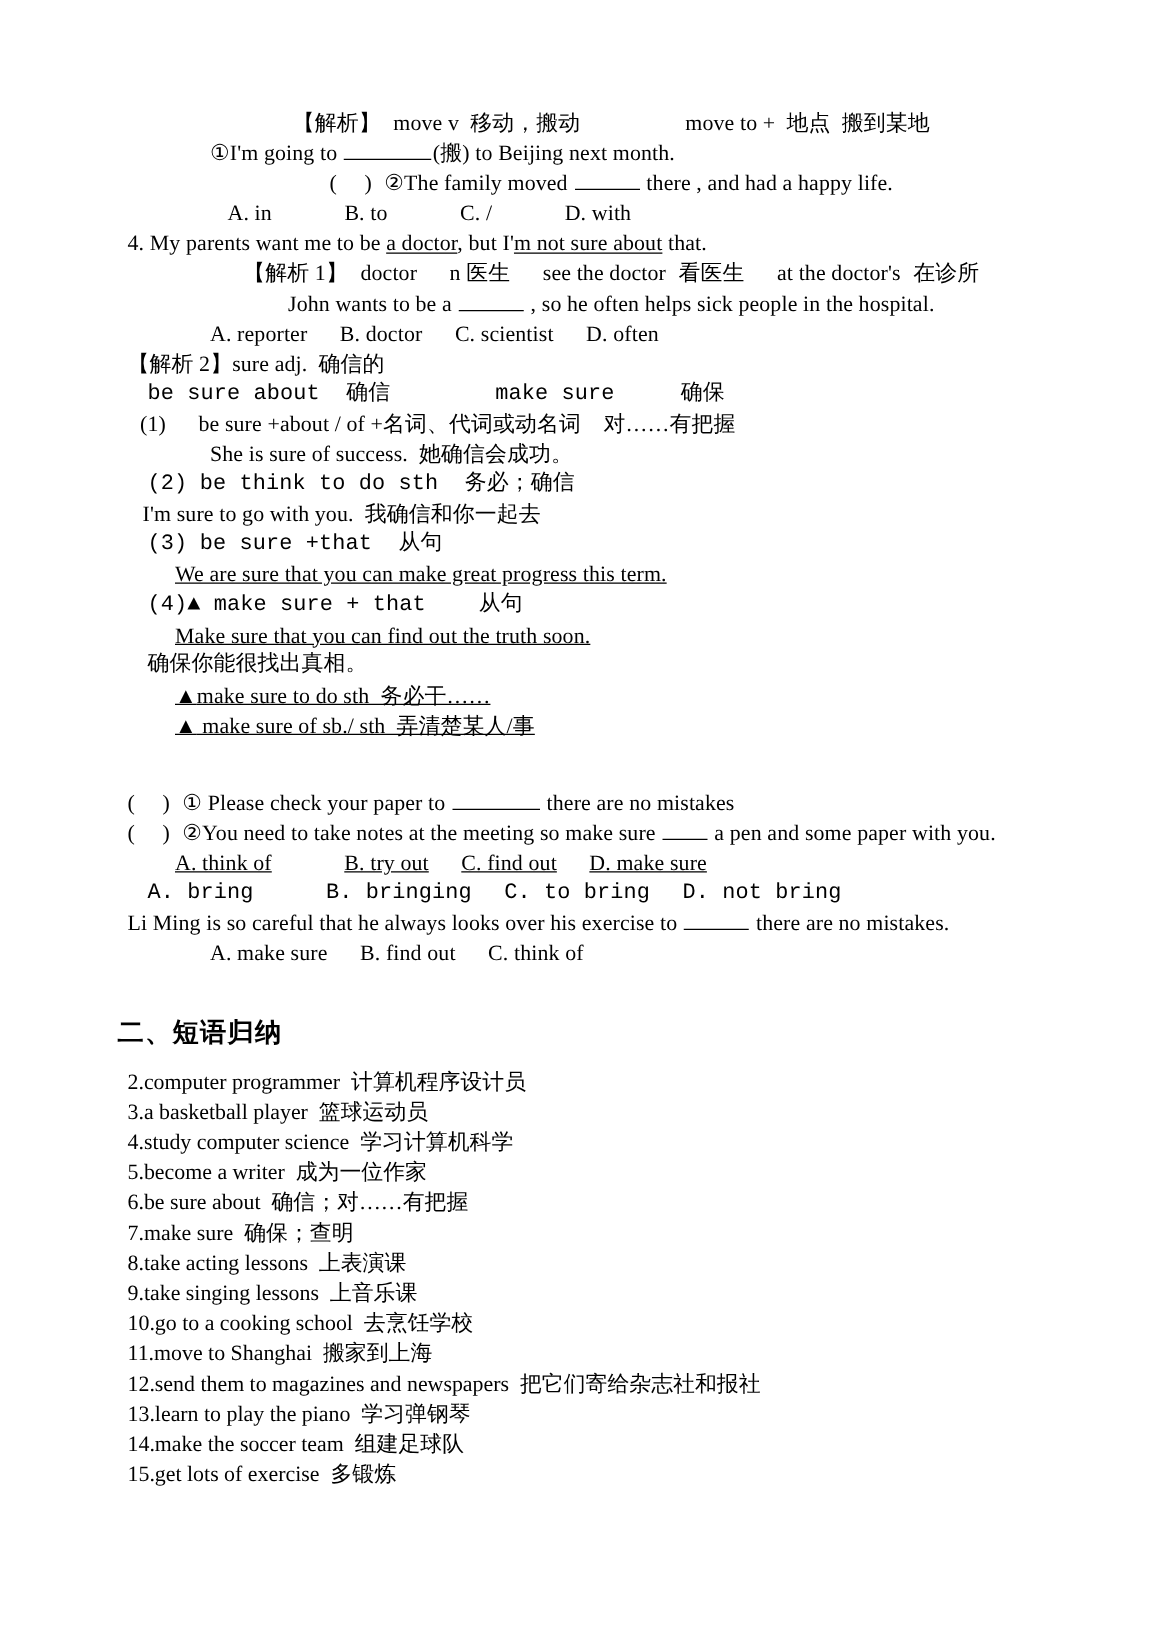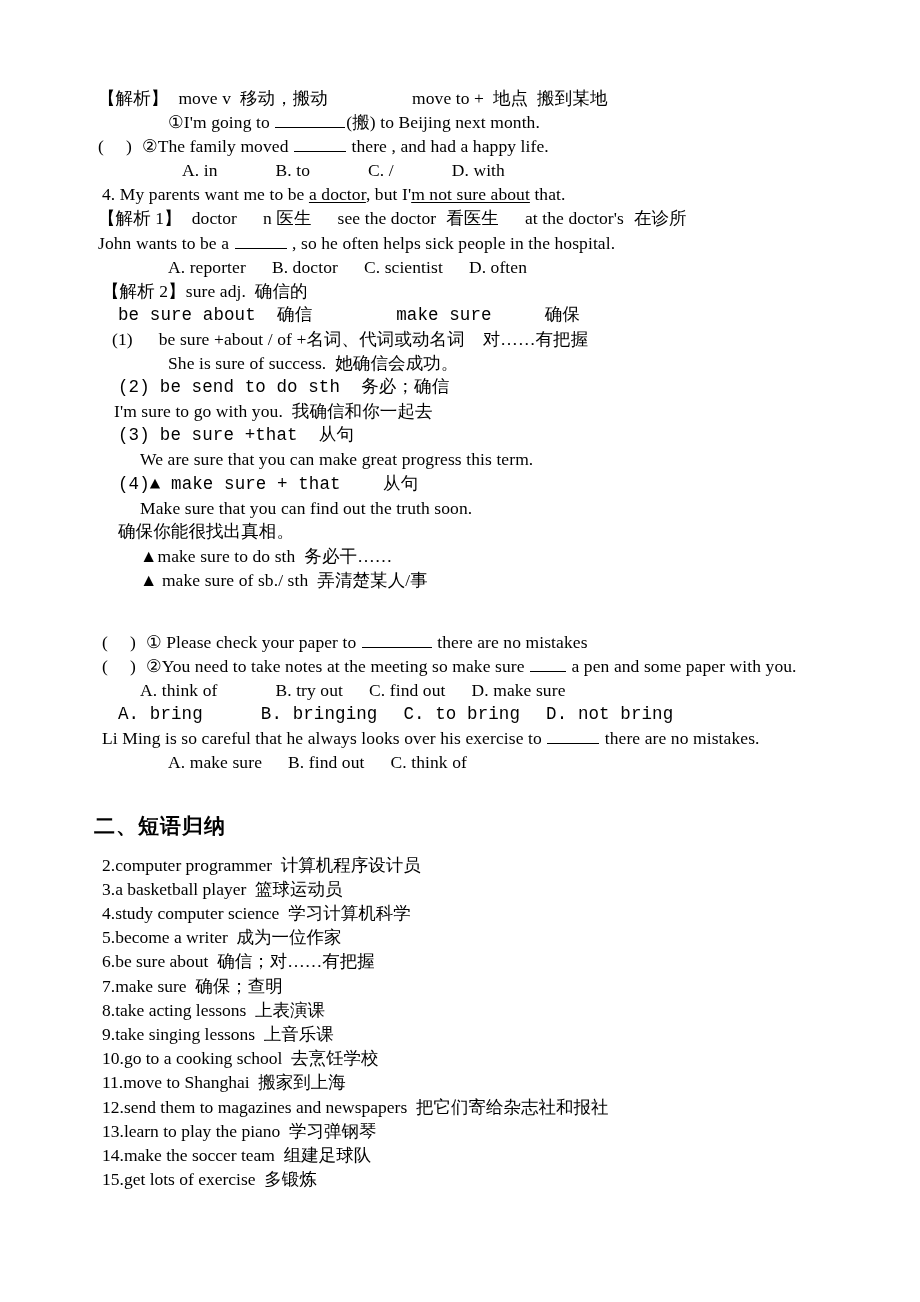--- a/index.html
+++ b/index.html
@@ -32,24 +32,24 @@
     line-height: 24.1px;
     white-space: pre-wrap;
     letter-spacing: 0.1px;
   }
   .blank { height: 24px; }
   .blank.half { height: 12px; }
   .blank.big { height: 38px; }
 
   
   .i0  { margin-left: 16px; }
-  .i1  { margin-left: 12px; }
+  .i1  { margin-left: 12px; text-align: center; }
   .i2  { margin-left: 26px; }
   .i3  { margin-left: 32px; font-family: Liberation Mono, monospace; }
-  .i4  { margin-left: 54px; }
+  .i4  { margin-left: 54px; text-decoration: underline; }
   .i5  { margin-left: 28px; }
   .i6  { margin-left: 82px; }
   .i7  { margin-left: 96px; }
 
   .u { text-decoration: underline; text-underline-offset: 2px; }
   .blankline {
     display: inline-block;
     border-bottom: 1px solid #000;
     vertical-align: baseline;
     height: 0.82em;
@@ -102,21 +102,21 @@
 
     <div class="ln i6"><span>A. reporter</span><span class="gap-md"></span><span>B. doctor</span><span class="gap-md"></span><span>C. scientist</span><span class="gap-md"></span><span>D. often</span></div>
 
     <div class="ln i0"><span>【解析 2】</span><span>sure adj.  确信的</span></div>
 
     <div class="ln i3"><span>be sure about  确信</span><span class="gap-xl"></span><span>make sure     确保</span></div>
 
     <div class="ln i2"><span>(1)</span><span class="gap-md"></span><span>be sure +about / of +名词、代词或动名词    对……有把握</span></div>
     <div class="ln i6"><span>She is sure of success.  她确信会成功。</span></div>
 
-    <div class="ln i3"><span>(2)</span><span class="gap-sm"></span><span>be send to do sth  务必；确信</span></div>
+    <div class="ln i3"><span>(2)</span><span class="gap-sm"></span><span>be think to do sth  务必；确信</span></div>
     <div class="ln i5"><span>I'm sure to go with you.  我确信和你一起去</span></div>
 
     <div class="ln i3"><span>(3)</span><span class="gap-sm"></span><span>be sure +that  从句</span></div>
     <div class="ln i4"><span>We are sure that you can make great progress this term.</span></div>
 
     <div class="ln i3"><span>(4)</span><span>▲</span><span> make sure + that    从句</span></div>
     <div class="ln i4"><span>Make sure that you can find out the truth soon.</span></div>
     <div class="ln i3"><span>确保你能很找出真相。</span></div>
 
     <div class="ln i4"><span>▲</span><span>make sure to do sth  务必干……</span></div>

